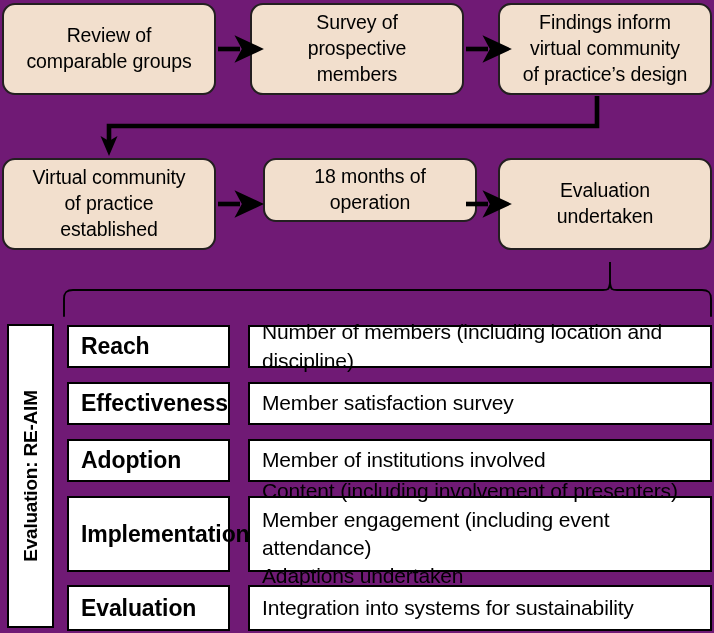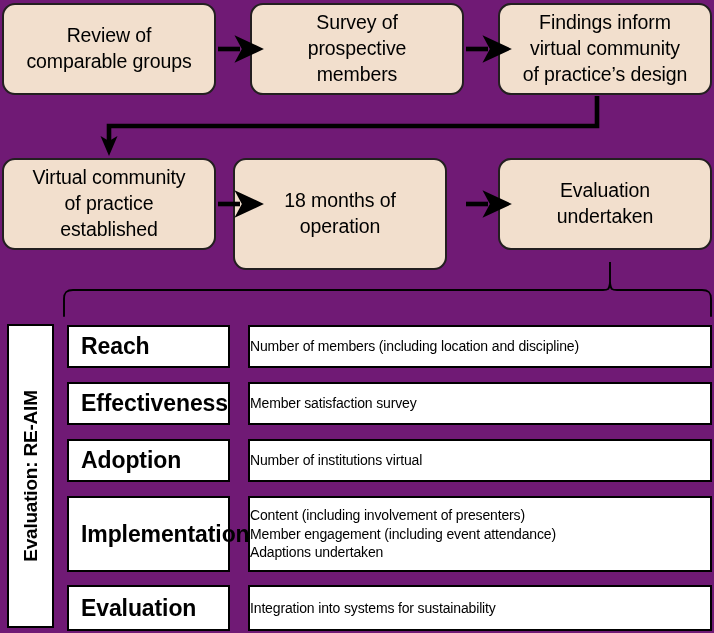--- a/index.html
+++ b/index.html
@@ -37,21 +37,21 @@
   }
   .flow-box .flow-text {
     display: block;
     width: 100%;
   }
 
   .box-r1c1 { left: 2px;   top: 3px;   width: 214px; height: 92px; }
   .box-r1c2 { left: 250px; top: 3px;   width: 214px; height: 92px; }
   .box-r1c3 { left: 498px; top: 3px;   width: 214px; height: 92px; }
   .box-r2c1 { left: 2px;   top: 158px; width: 214px; height: 92px; }
-  .box-r2c2 { left: 233px; top: 158px; width: 214px; height: 112px; }
+  .box-r2c2 { left: 263px; top: 158px; width: 214px; height: 64px; }
   .box-r2c3 { left: 498px; top: 158px; width: 214px; height: 92px; }
 
   
   .connectors {
     position: absolute;
     left: 0;
     top: 0;
     width: 714px;
     height: 633px;
     pointer-events: none;
@@ -107,21 +107,22 @@
     left: 0;
     width: 163px;
     padding-left: 12px;
     font-size: 23px;
     font-weight: bold;
     letter-spacing: -0.1px;
   }
   .cell-measure {
     left: 181px;
     width: 464px;
-    font-size: 14px;
+    padding-left: 12px;
+    font-size: 21px;
     letter-spacing: -0.15px;
     line-height: 1.35;
   }
   .cell-measure .measure-text {
     display: block;
     white-space: pre-line;
   }
 
   
   .row-reach         .cell { top: 1px;   height: 43px; }
@@ -226,21 +227,21 @@
     <div class="reaim-row row-effectiveness">
       <div class="cell cell-dimension">Effectiveness</div>
       <div class="cell cell-measure">
         <span class="measure-text" style="white-space: pre-line; text-align: center;">Member satisfaction survey</span>
       </div>
     </div>
 
     <div class="reaim-row row-adoption">
       <div class="cell cell-dimension">Adoption</div>
       <div class="cell cell-measure">
-        <span class="measure-text" style="white-space: pre-line;">Number of institutions virtual</span>
+        <span class="measure-text" style="white-space: pre-line;">Member of institutions involved</span>
       </div>
     </div>
 
     <div class="reaim-row row-implementation">
       <div class="cell cell-dimension">Implementation</div>
       <div class="cell cell-measure">
         <span class="measure-text" style="white-space: pre-line;">Content (including involvement of presenters)
 Member engagement (including event attendance)
 Adaptions undertaken</span>
       </div>

